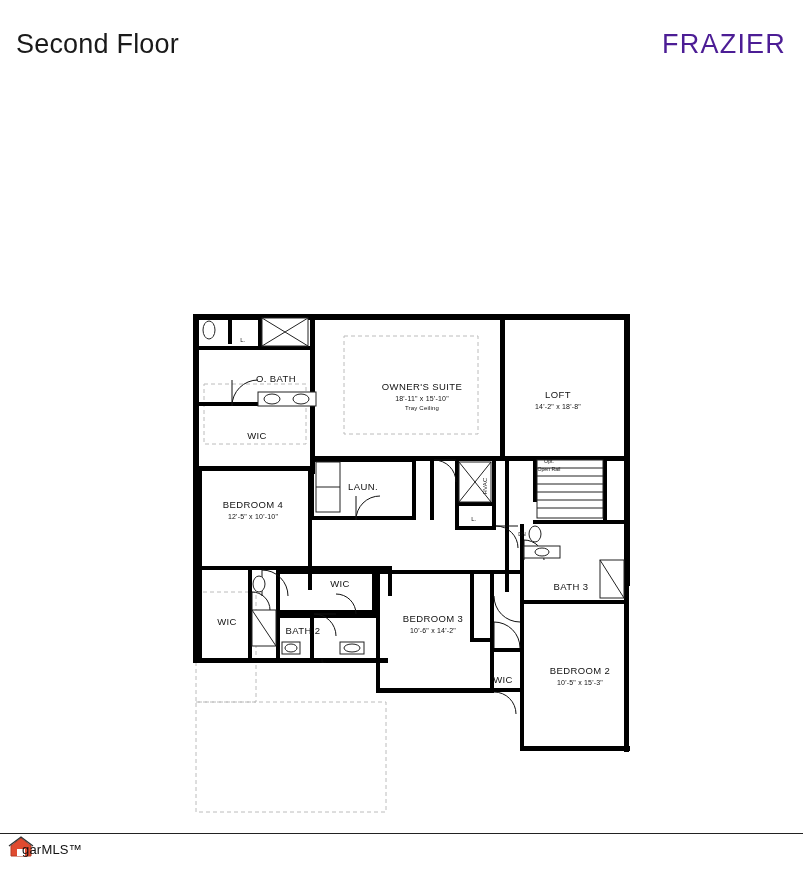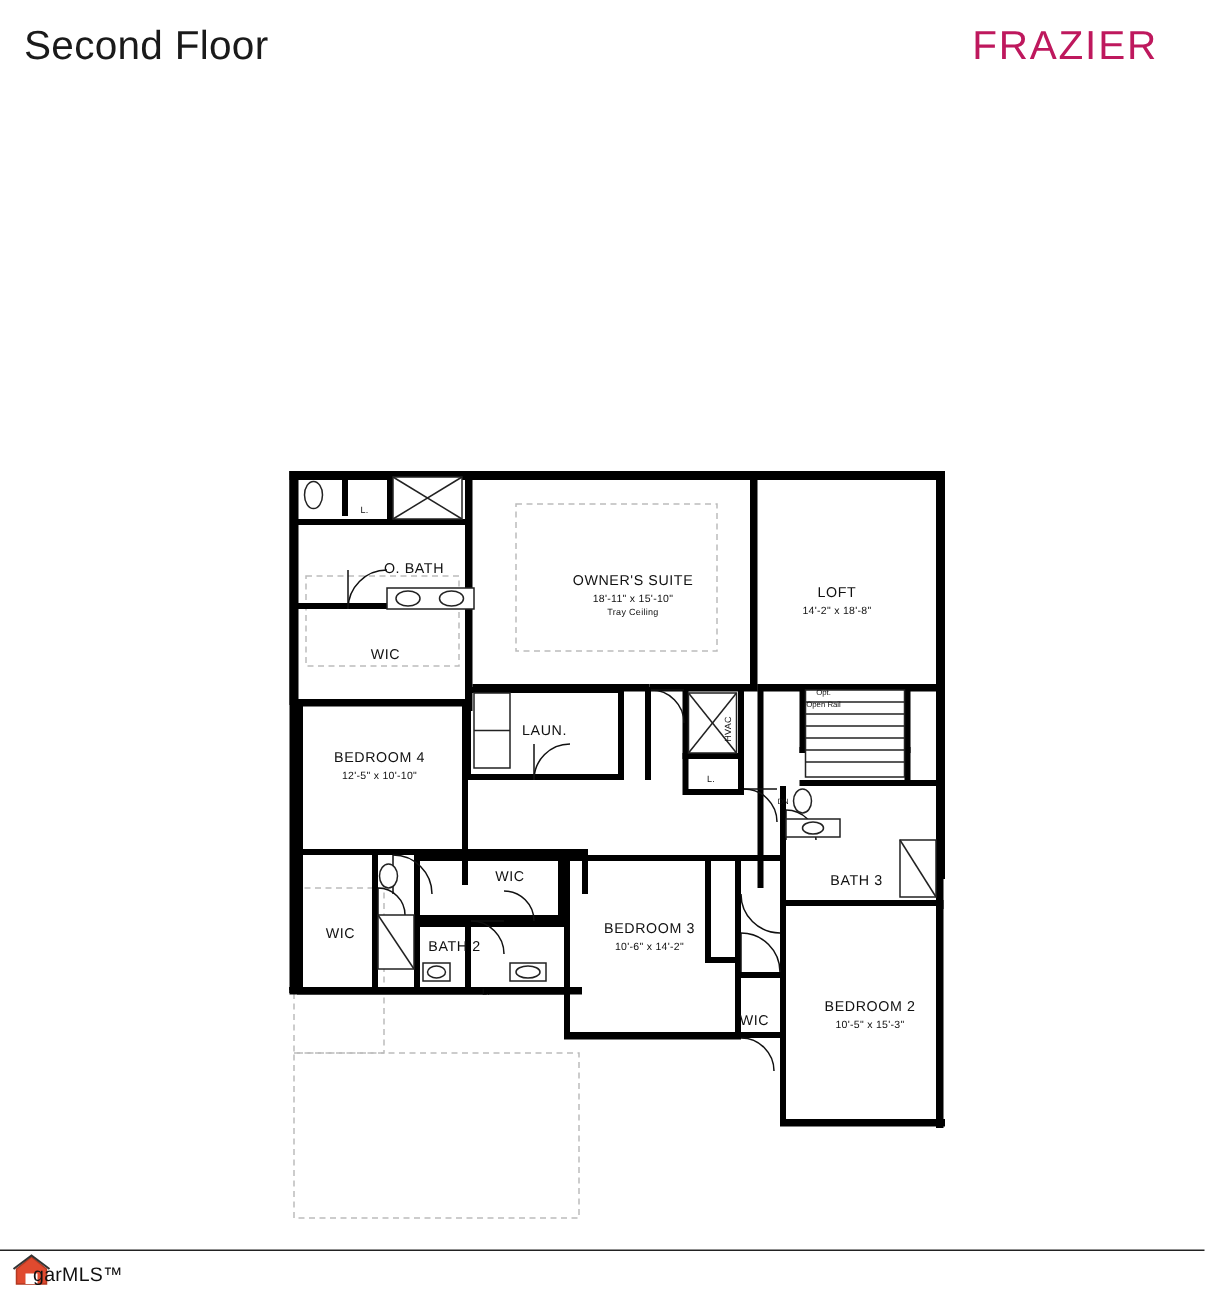--- a/index.html
+++ b/index.html
@@ -12,40 +12,41 @@
     height: 870px;
     position: relative;
     font-family: "Liberation Sans", sans-serif;
     color: #111111;
     overflow: hidden;
   }
 
   
   .header {
     position: absolute;
-    top: 1px; left: 0;
+    top: 15px; left: 0;
     width: 788px;
     height: 62px;
+    padding-left: 14px;
   }
   .header-title {
     position: absolute;
     left: 16px;
     top: 14px;
     font-size: 27px;
     letter-spacing: 0.2px;
     color: #1a1a1a;
     font-weight: 400;
   }
   .header-plan {
     position: absolute;
     right: 16px;
     top: 14px;
     font-size: 27px;
     letter-spacing: 1.2px;
-    color: #be185d;
+    color: #4c1d95;
     font-weight: 400;
   }
 
   
   .footer {
     position: absolute;
     left: 0;
     bottom: 0;
     width: 803px;
     height: 36px;

